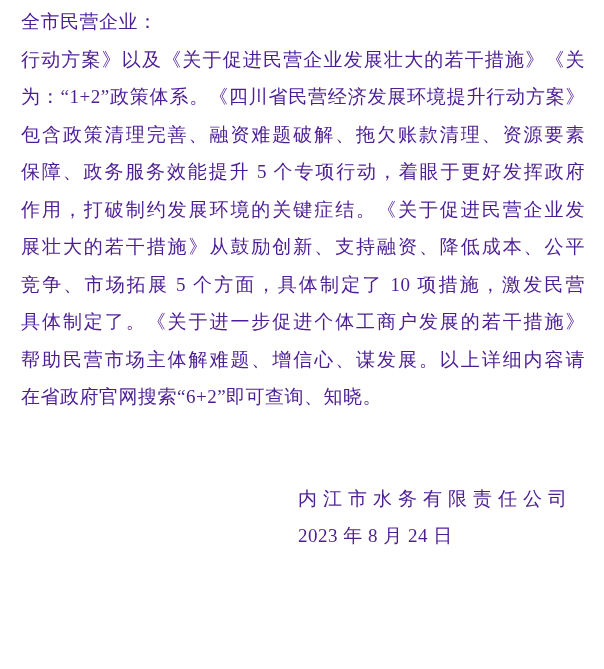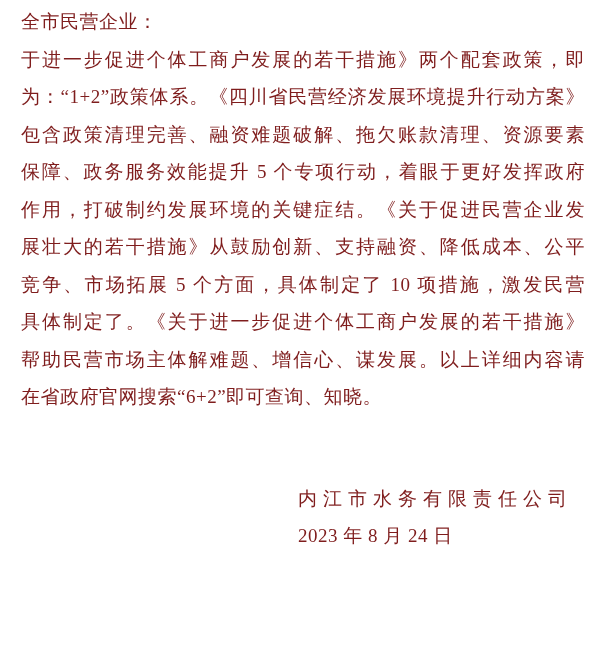--- a/index.html
+++ b/index.html
@@ -3,21 +3,21 @@
 <meta charset="utf-8">
 <style>
   html, body { margin: 0; padding: 0; background: #ffffff; }
   .page {
     position: relative;
     width: 604px;
     height: 669px;
     background: #ffffff;
     overflow: hidden;
     font-family: "Liberation Serif", "DejaVu Serif", serif;
-    color: #7f1d1d;
+    color: #4c1d95;
     box-sizing: border-box;
   }
   .content {
     padding: 3px 19px 0 21px;
   }
   .line {
     font-size: 19px;
     line-height: 37.5px;
     height: 37.5px;
     letter-spacing: 0.5px;
@@ -49,21 +49,21 @@
   }
 </style>
 </head>
 <body>
 
 <div class="page">
   <div class="content">
 
     <div class="line">全市民营企业：</div>
 
-    <div class="line just">于进一步促进个体工商户发展的若干措施》两个配套政策，即</div>
+    <div class="line just">行动方案》以及《关于促进民营企业发展壮大的若干措施》《关</div>
     <div class="line just">为：“1+2”政策体系。《四川省民营经济发展环境提升行动方案》</div>
     <div class="line just">包含政策清理完善、融资难题破解、拖欠账款清理、资源要素</div>
     <div class="line just">保障、政务服务效能提升 5 个专项行动，着眼于更好发挥政府</div>
     <div class="line just">作用，打破制约发展环境的关键症结。《关于促进民营企业发</div>
     <div class="line just">展壮大的若干措施》从鼓励创新、支持融资、降低成本、公平</div>
     <div class="line just">竞争、市场拓展 5 个方面，具体制定了 10 项措施，激发民营</div>
     <div class="line just">具体制定了。《关于进一步促进个体工商户发展的若干措施》</div>
     <div class="line just">帮助民营市场主体解难题、增信心、谋发展。以上详细内容请</div>
     <div class="line">在省政府官网搜索“6+2”即可查询、知晓。</div>
 

